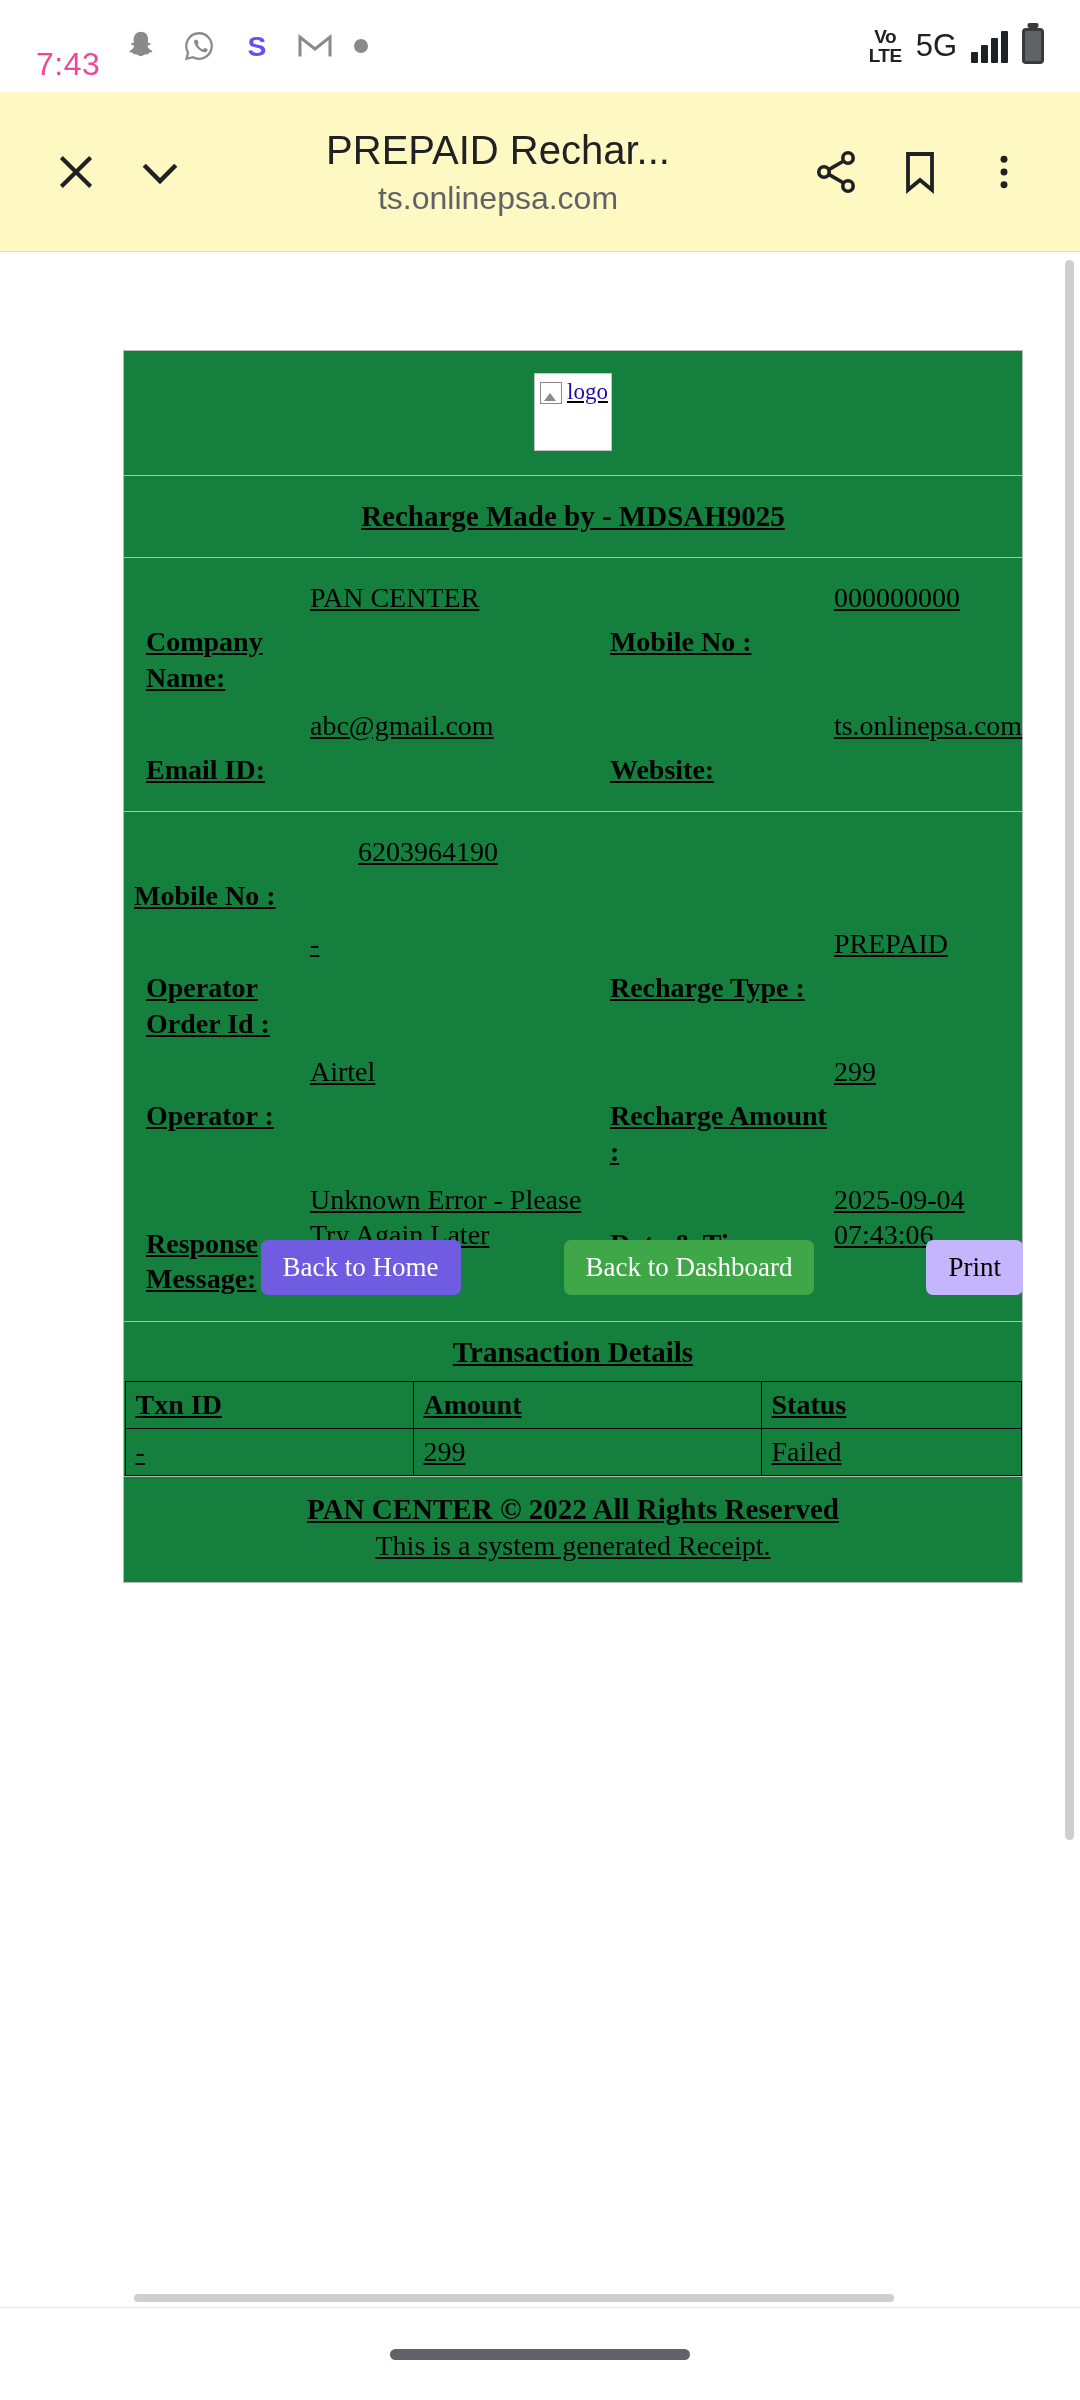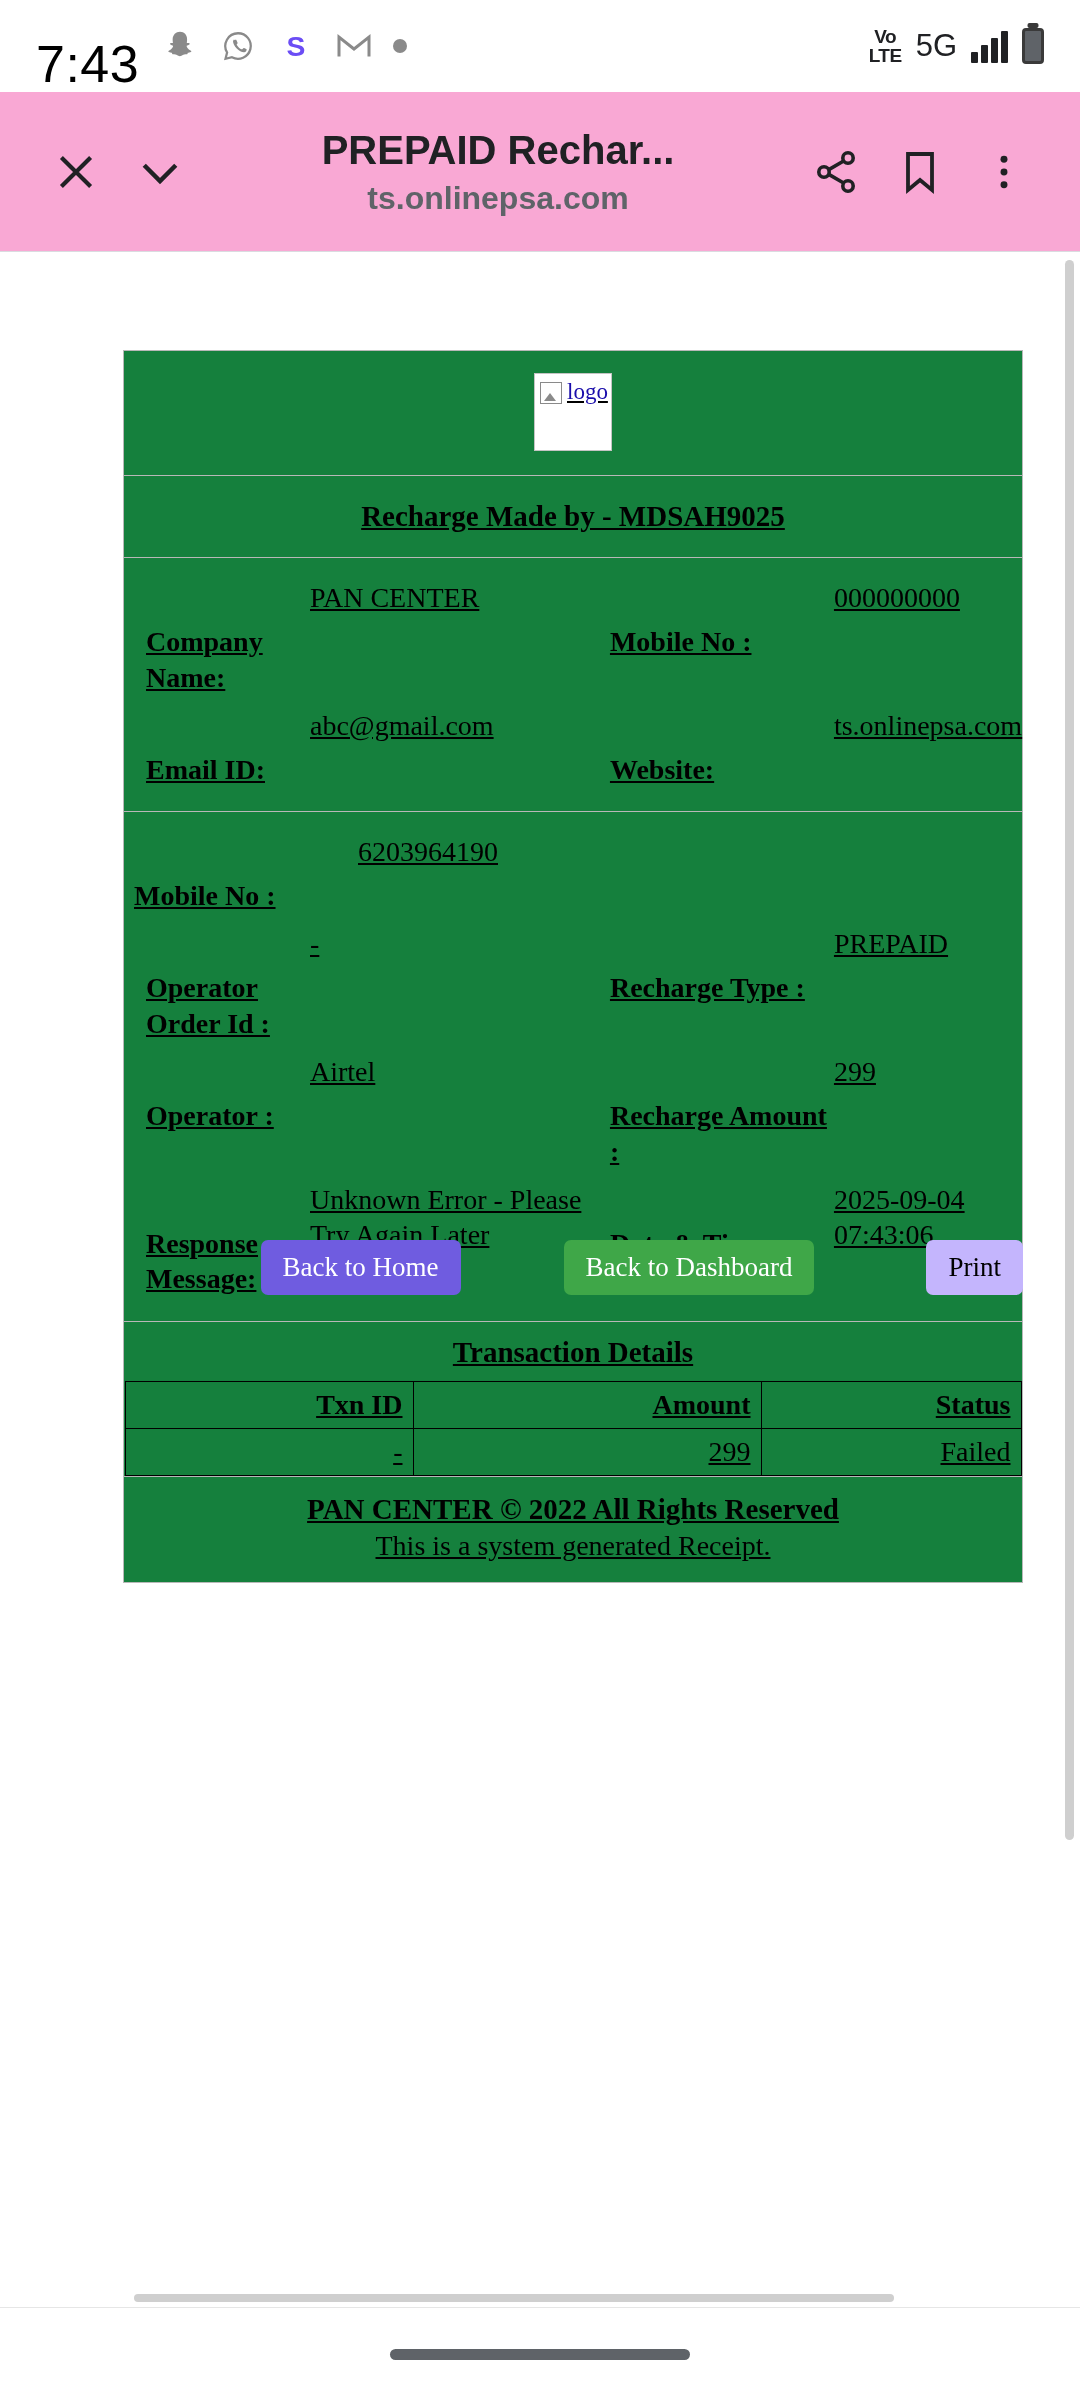--- a/index.html
+++ b/index.html
@@ -13,22 +13,22 @@
 
   
   .statusbar {
     height: 92px;
     display: flex;
     align-items: center;
     padding: 0 36px;
     background: #ffffff;
   }
   .sb-time {
-    font-size: 52px;
-    color: #000000;
+    font-size: 32px;
+    color: #ec4899;
     letter-spacing: 0.5px;
     margin-right: 22px;
     margin-top: 36px;
   }
   .sb-icons-left { display: flex; align-items: center; gap: 20px; }
   .sb-icon { width: 38px; height: 38px; display: inline-flex; align-items: center; justify-content: center; }
   .sb-dot { width: 14px; height: 14px; border-radius: 50%; background: #8a8a8a; display: inline-block; }
   .sb-right { margin-left: auto; display: flex; align-items: center; gap: 14px; }
   .sb-volte { display: flex; flex-direction: column; align-items: center; line-height: 1; }
   .sb-volte .v1 { font-size: 19px; color: #202124; font-weight: 600; letter-spacing: -0.5px;}
@@ -48,23 +48,22 @@
     content:""; position:absolute; top:-8px; left:50%; transform: translateX(-50%);
     width: 11px; height: 5px; background: #3a3a3a; border-radius: 2px;
   }
 
   
   .toolbar {
     height: 160px;
     display: flex;
     align-items: center;
     padding: 0 34px;
-    background: #f9a8d4;
+    background: #fef9c3;
     border-bottom: 1px solid #dadce0;
-    font-weight: bold;
   }
   .tb-btn {
     width: 84px; height: 84px;
     display: flex; align-items: center; justify-content: center;
     flex: 0 0 auto;
   }
   .tb-title-wrap {
     flex: 1 1 auto;
     display: flex; flex-direction: column;
     align-items: center; justify-content: center;
@@ -171,21 +170,21 @@
     border-collapse: collapse;
     width: 896px;
     margin: 0 auto;
     table-layout: fixed;
   }
   table.txn th, table.txn td {
     border: 1px solid #000;
     font-size: 28px;
     color: #000;
     padding: 7px 10px;
-    text-align: right;
+    text-align: left;
     font-family: "Liberation Serif", serif;
   }
   table.txn th { font-weight: bold; }
   table.txn col.c1 { width: 288px; }
   table.txn col.c2 { width: 348px; }
   table.txn col.c3 { width: 260px; }
   .r-footer {
     border-top: 1px solid #b8b8b8;
     text-align: center;
     padding: 16px 0 20px;

